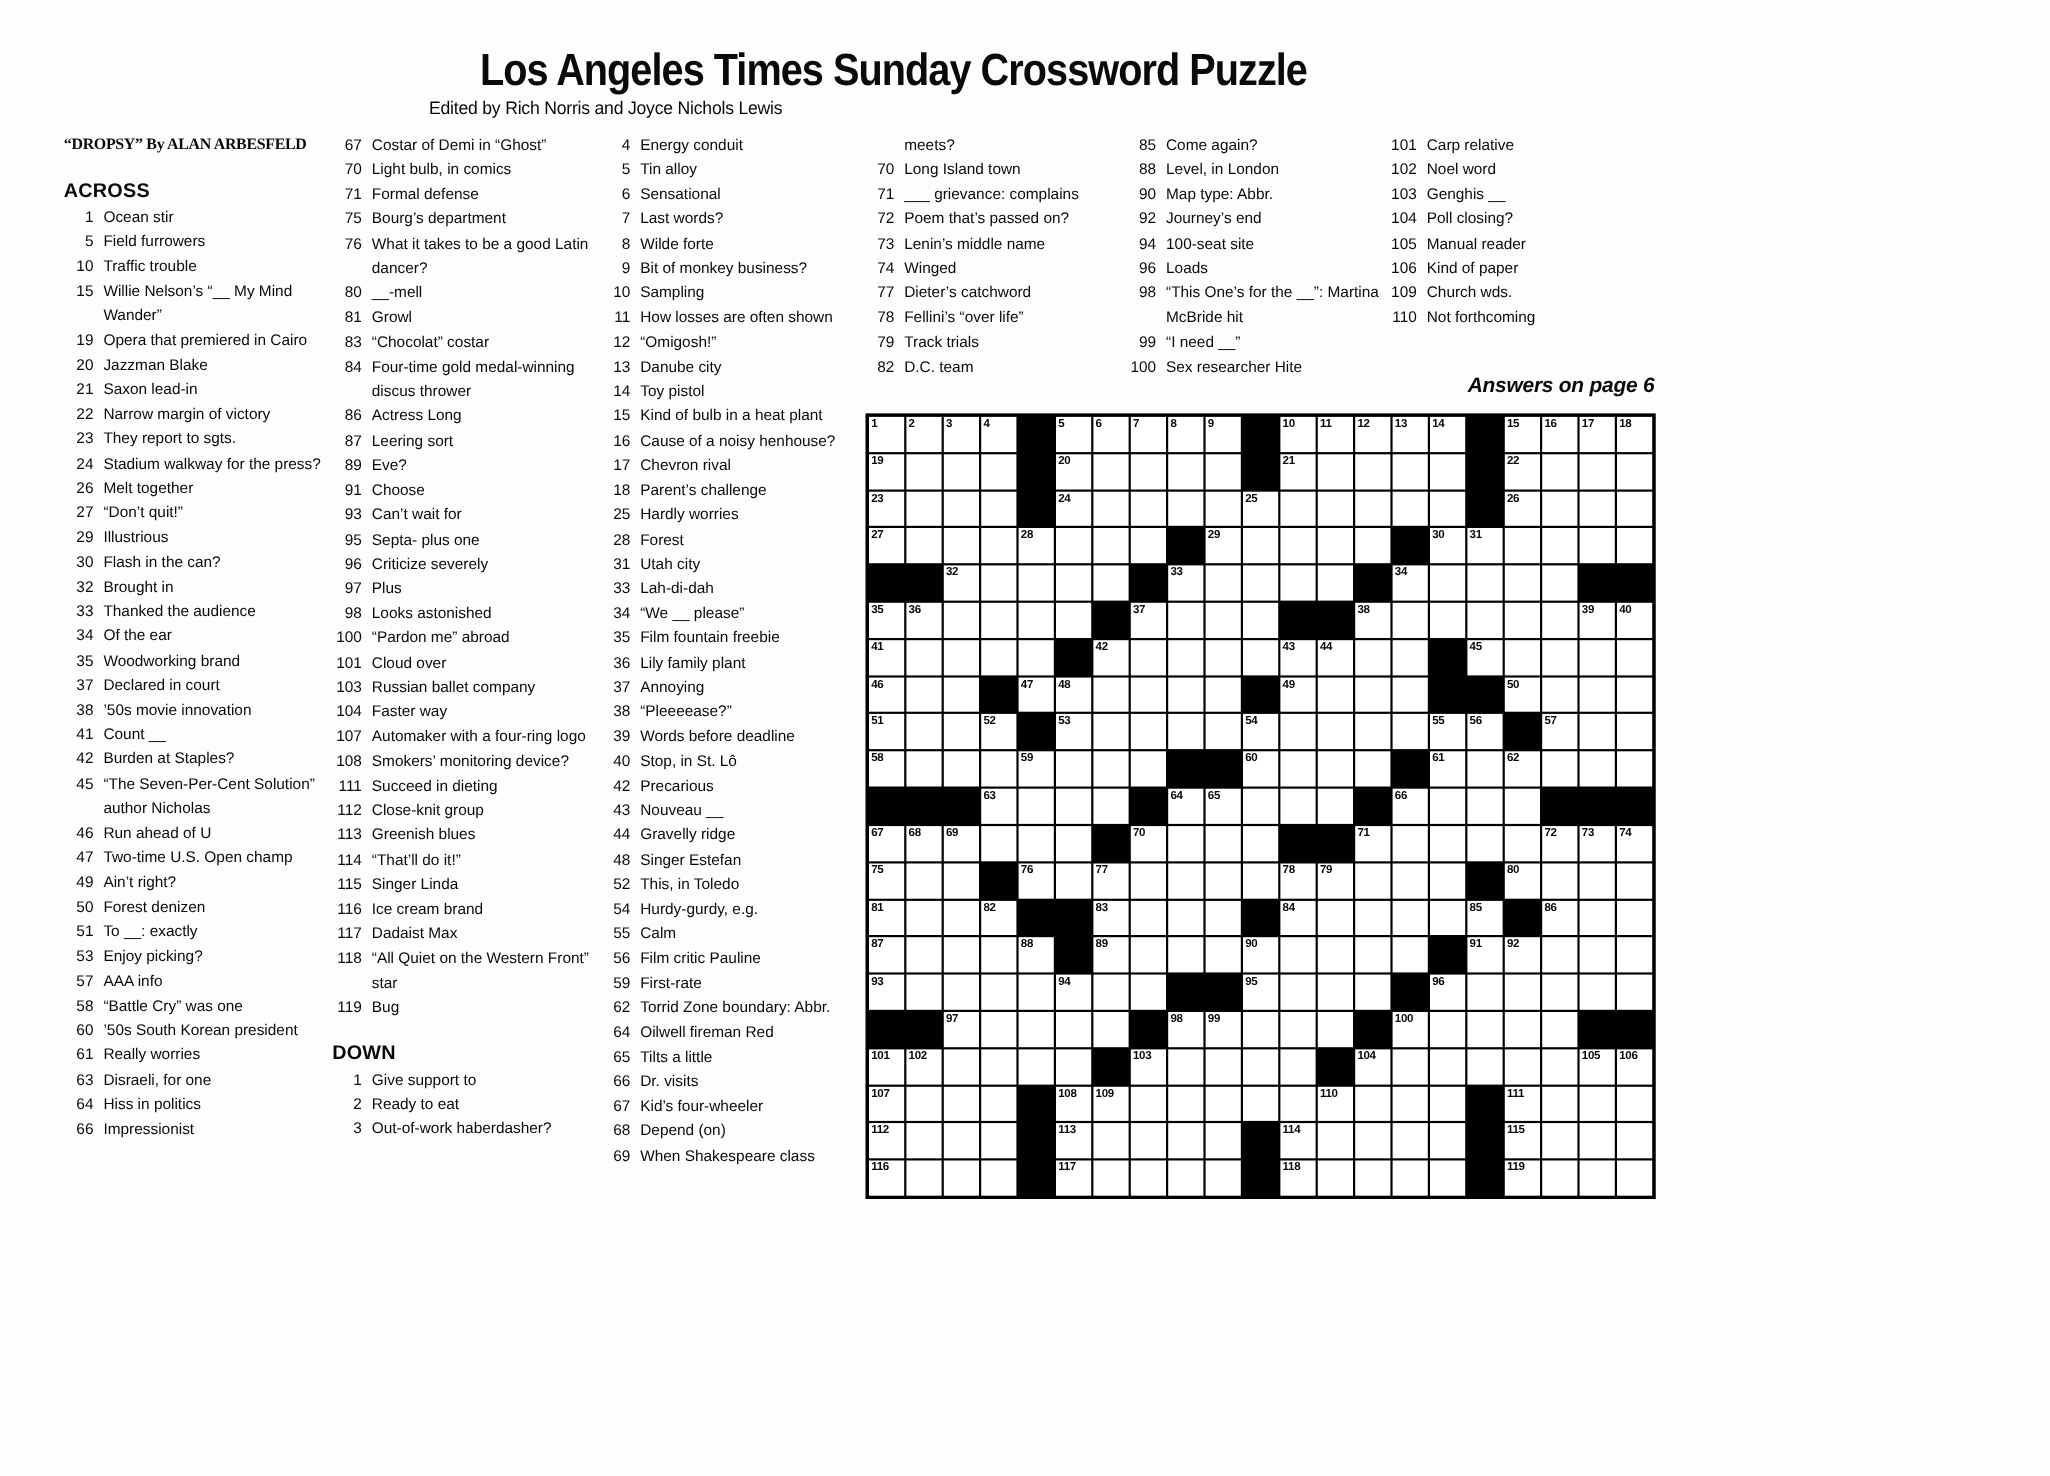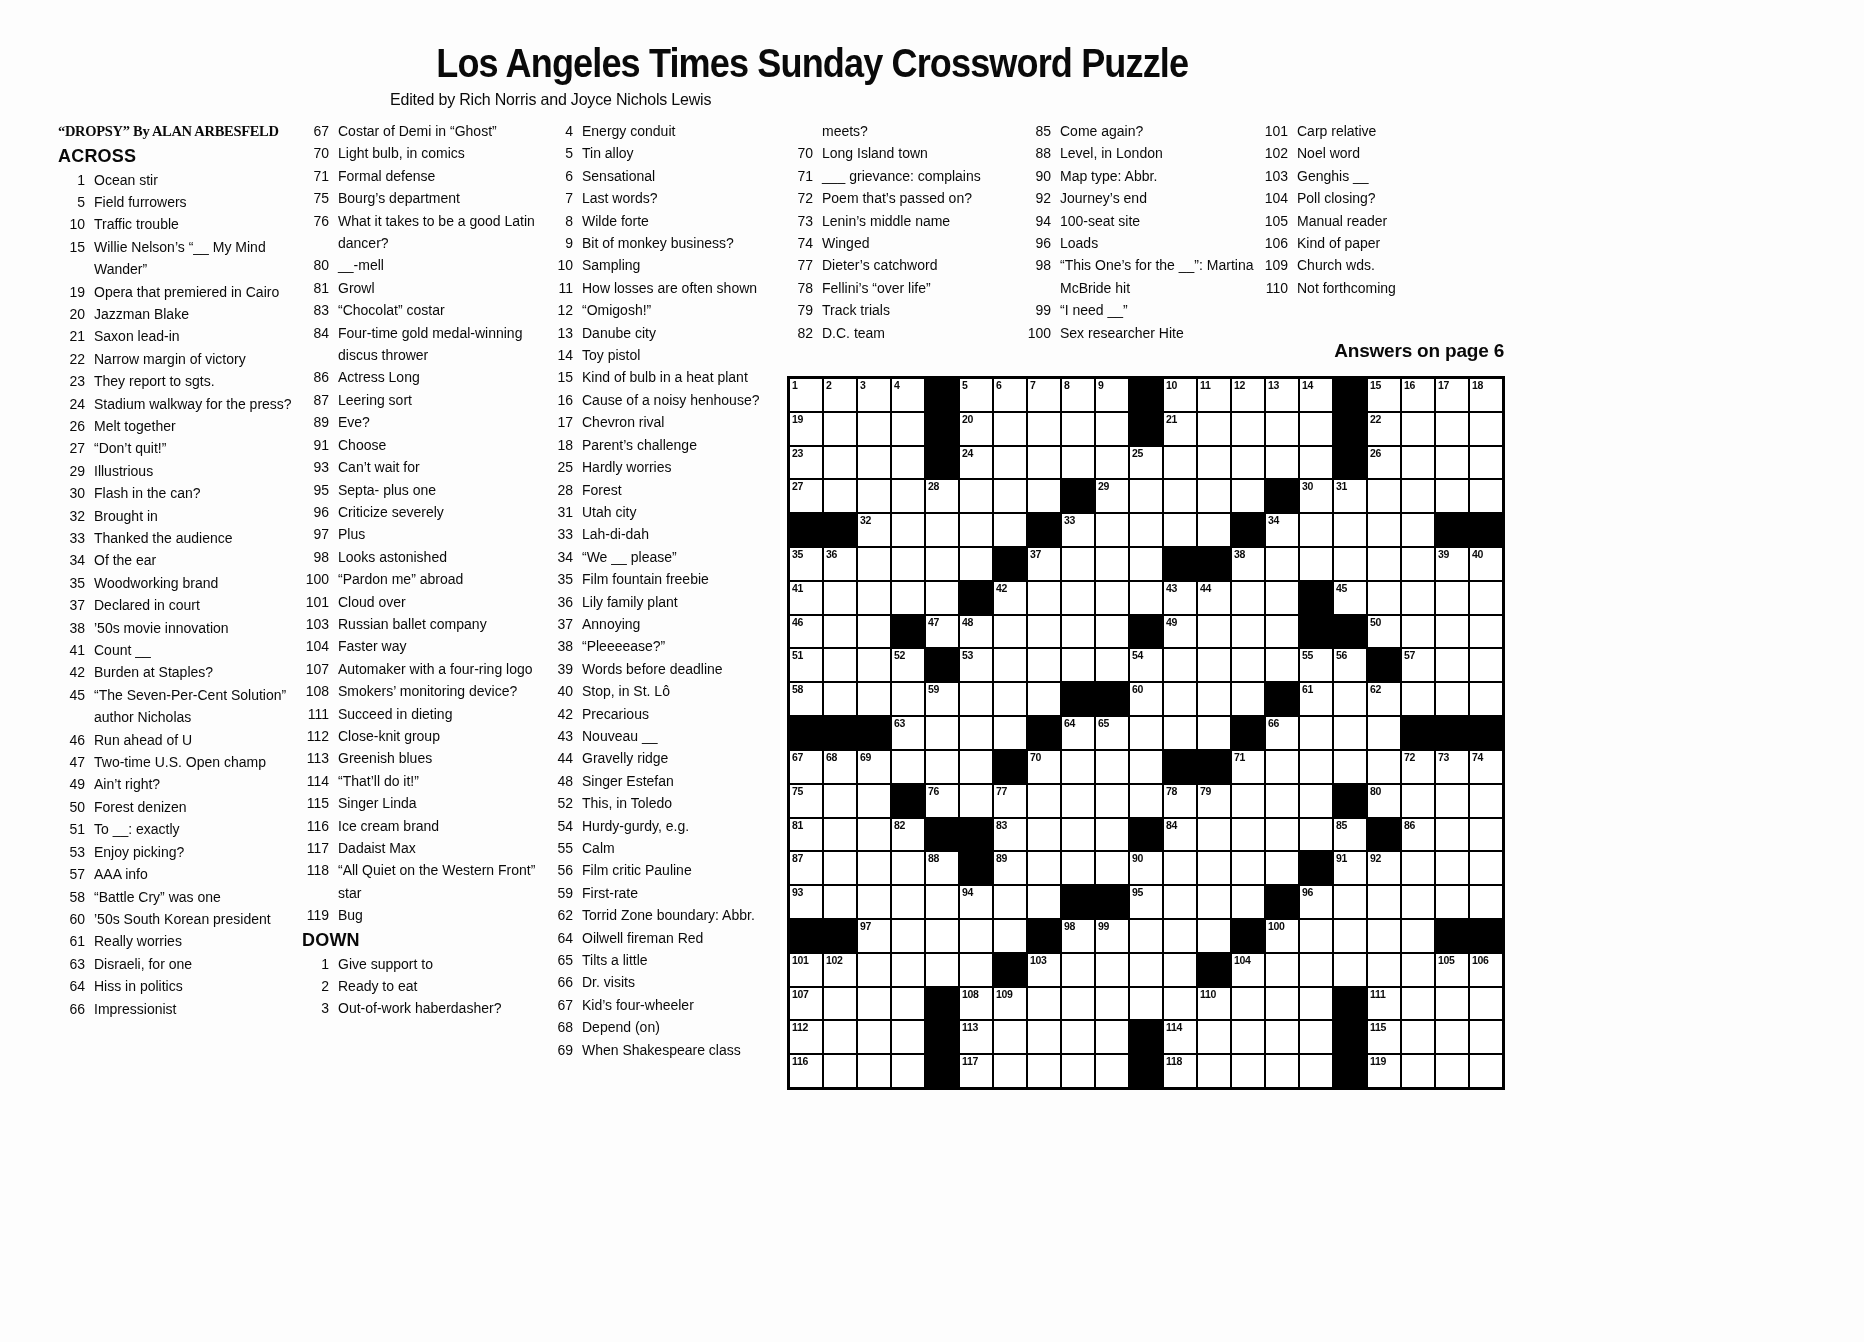--- a/index.html
+++ b/index.html
@@ -15,27 +15,27 @@
     transform:scaleX(0.88); transform-origin:center; white-space:nowrap; margin:0;
   }
   .subtitle {
     display:inline-block; font-size:16.5px; margin-top:3px; letter-spacing:-0.2px;
     transform:scaleX(0.97); transform-origin:center; white-space:nowrap;
   }
   .clue-col { position:absolute; top:120px; width:237px; }
   #col1{left:58px;} #col2{left:302px;} #col3{left:546px;}
   #col4{left:786px;} #col5{left:1024px;} #col6{left:1261px;}
   .byline { font-size:14.5px; font-weight:bold; line-height:22.5px; letter-spacing:-0.3px; white-space:nowrap;font-family:Liberation Serif, serif; }
-  .list-head { font-size:18px; font-weight:bold; line-height:26px; letter-spacing:0.2px; }
+  .list-head { font-size:18px; font-weight:bold; line-height:26px; margin-top:17px; letter-spacing:0.2px; }
   .clue { display:flex; font-size:14px; line-height:22.4px; }
   .clue .n { flex:0 0 27px; text-align:right; padding-right:9px; }
   .clue .t { flex:1; }
   .answers-note {
     position:absolute; right:360px; top:340px;
-    font-size:19px; font-weight:bold; letter-spacing:-0.2px;
+    font-size:19px; font-weight:bold; font-style:italic; letter-spacing:-0.2px;
   }
   .grid {
     position:absolute; left:787px; top:376px;
     width:712px; height:708px;
     display:grid;
     grid-template-columns:repeat(21, 1fr);
     grid-template-rows:repeat(21, 1fr);
     gap:2px; background:#000; border:3px solid #000;
   }
   .cell { background:#fff; position:relative; }

